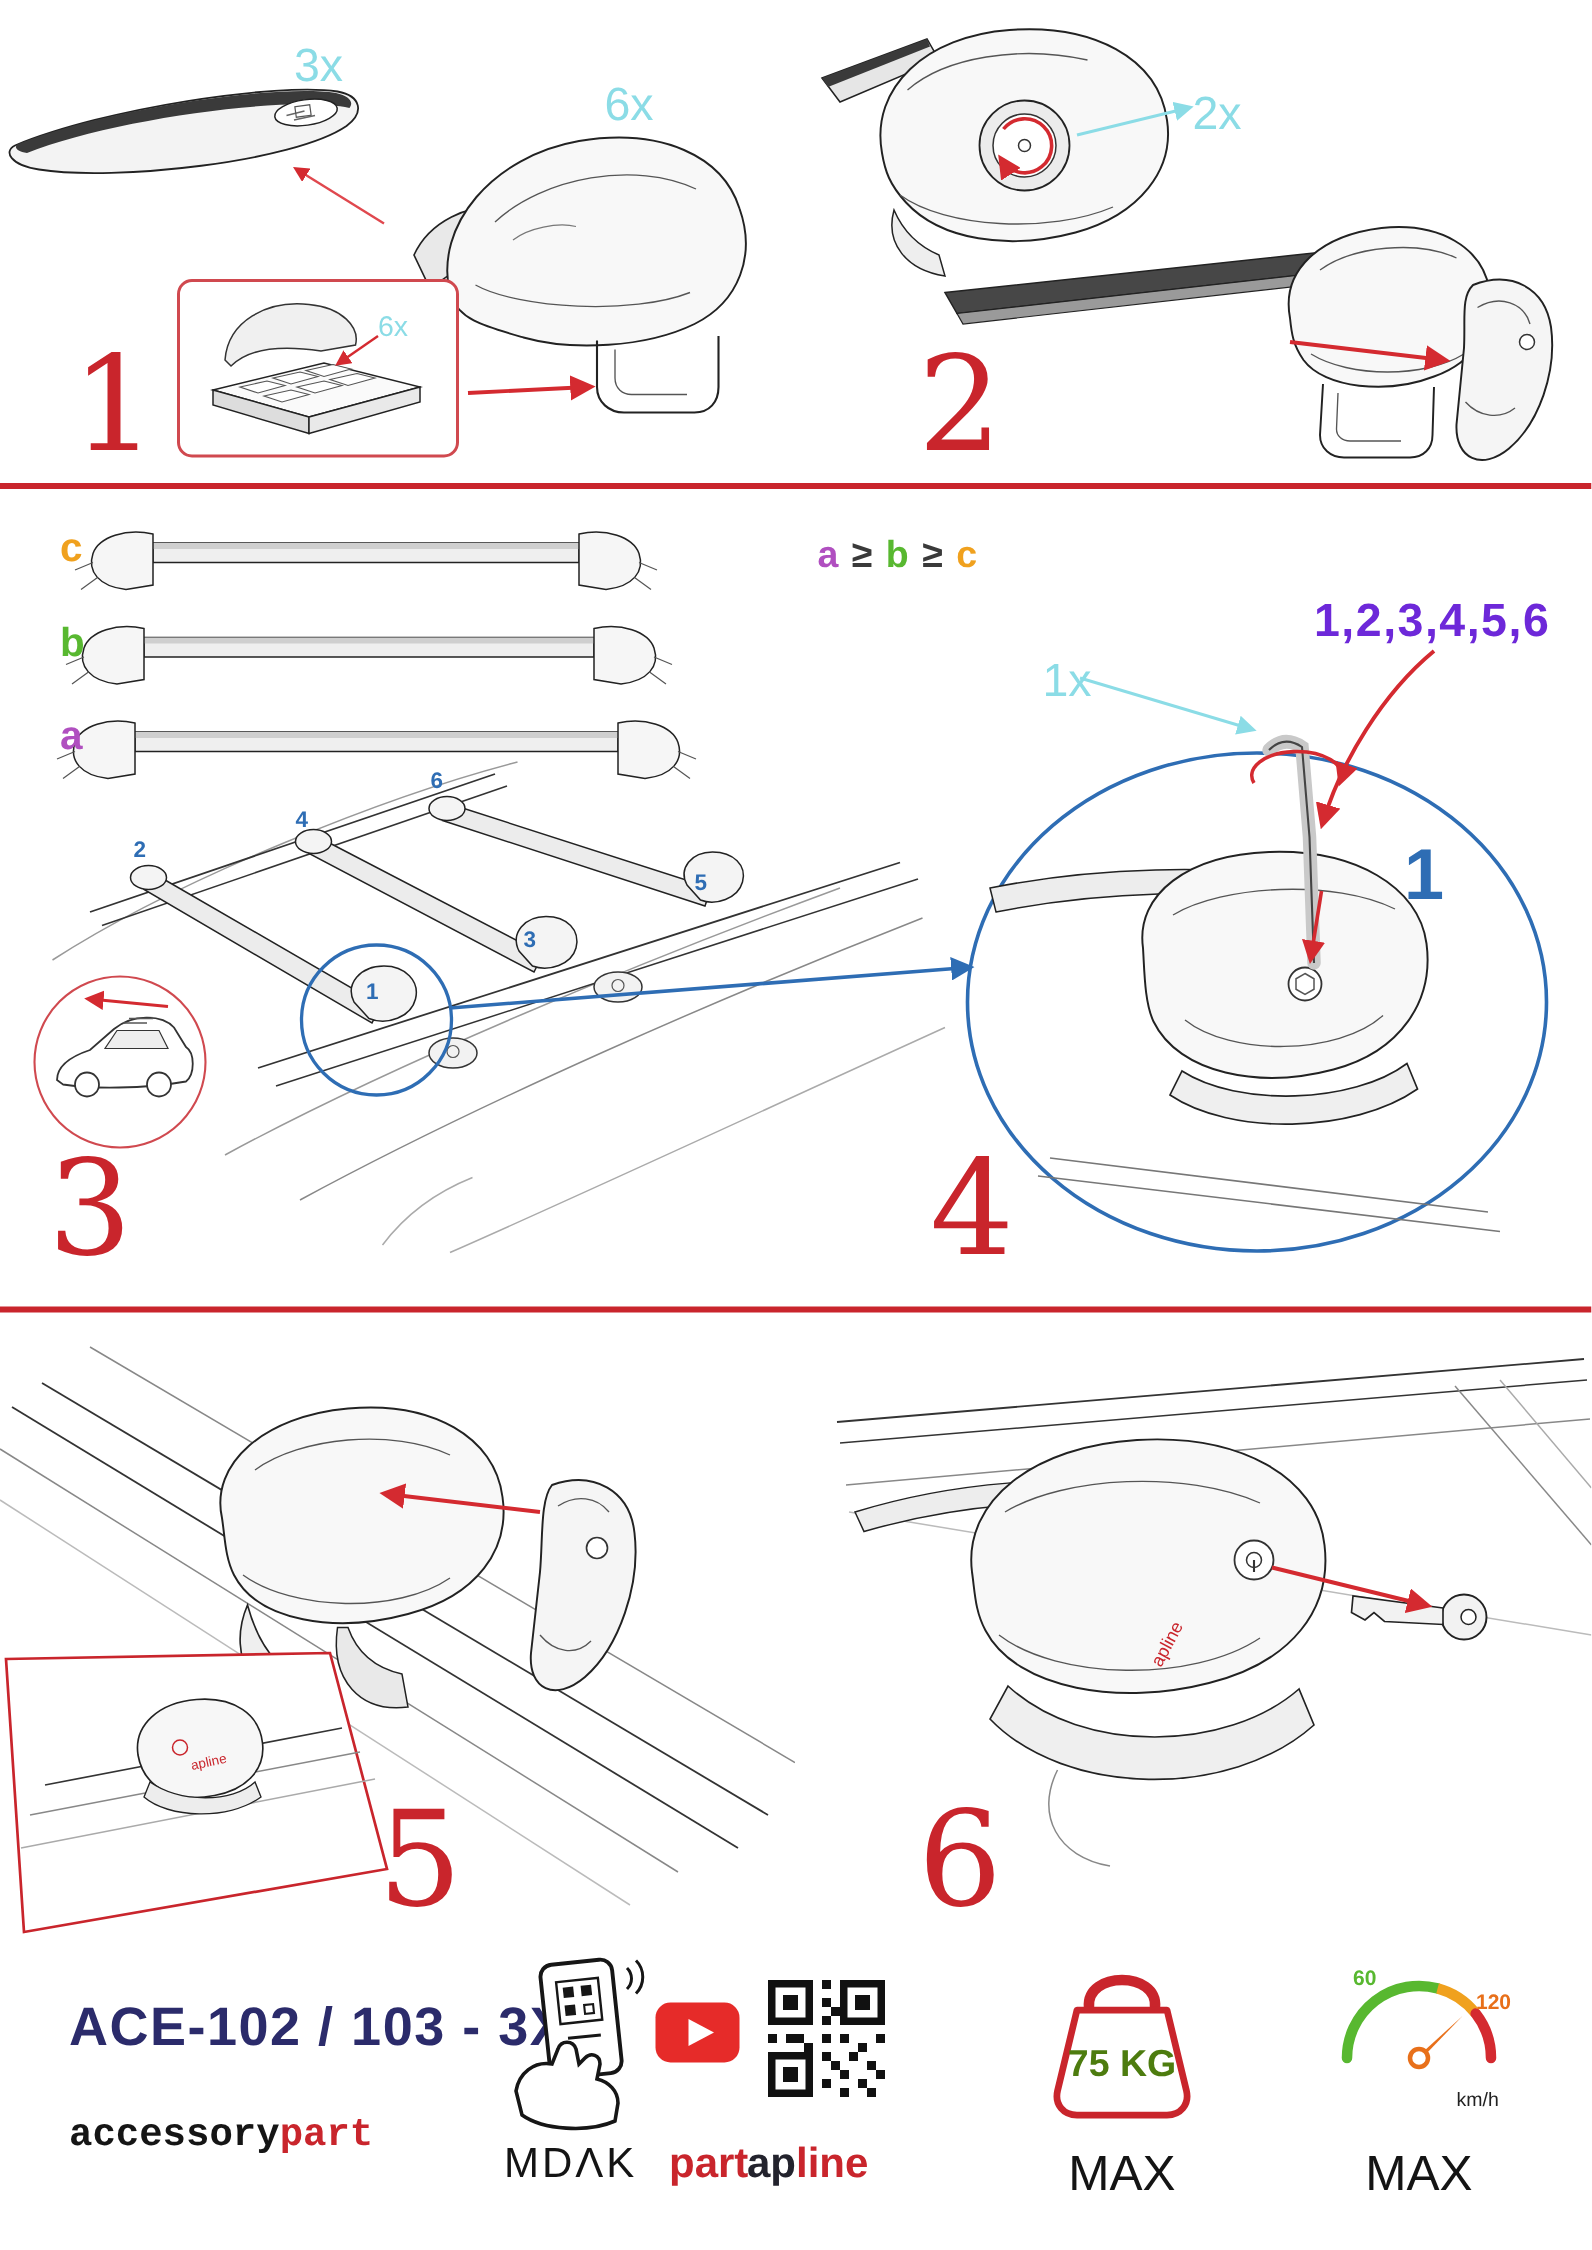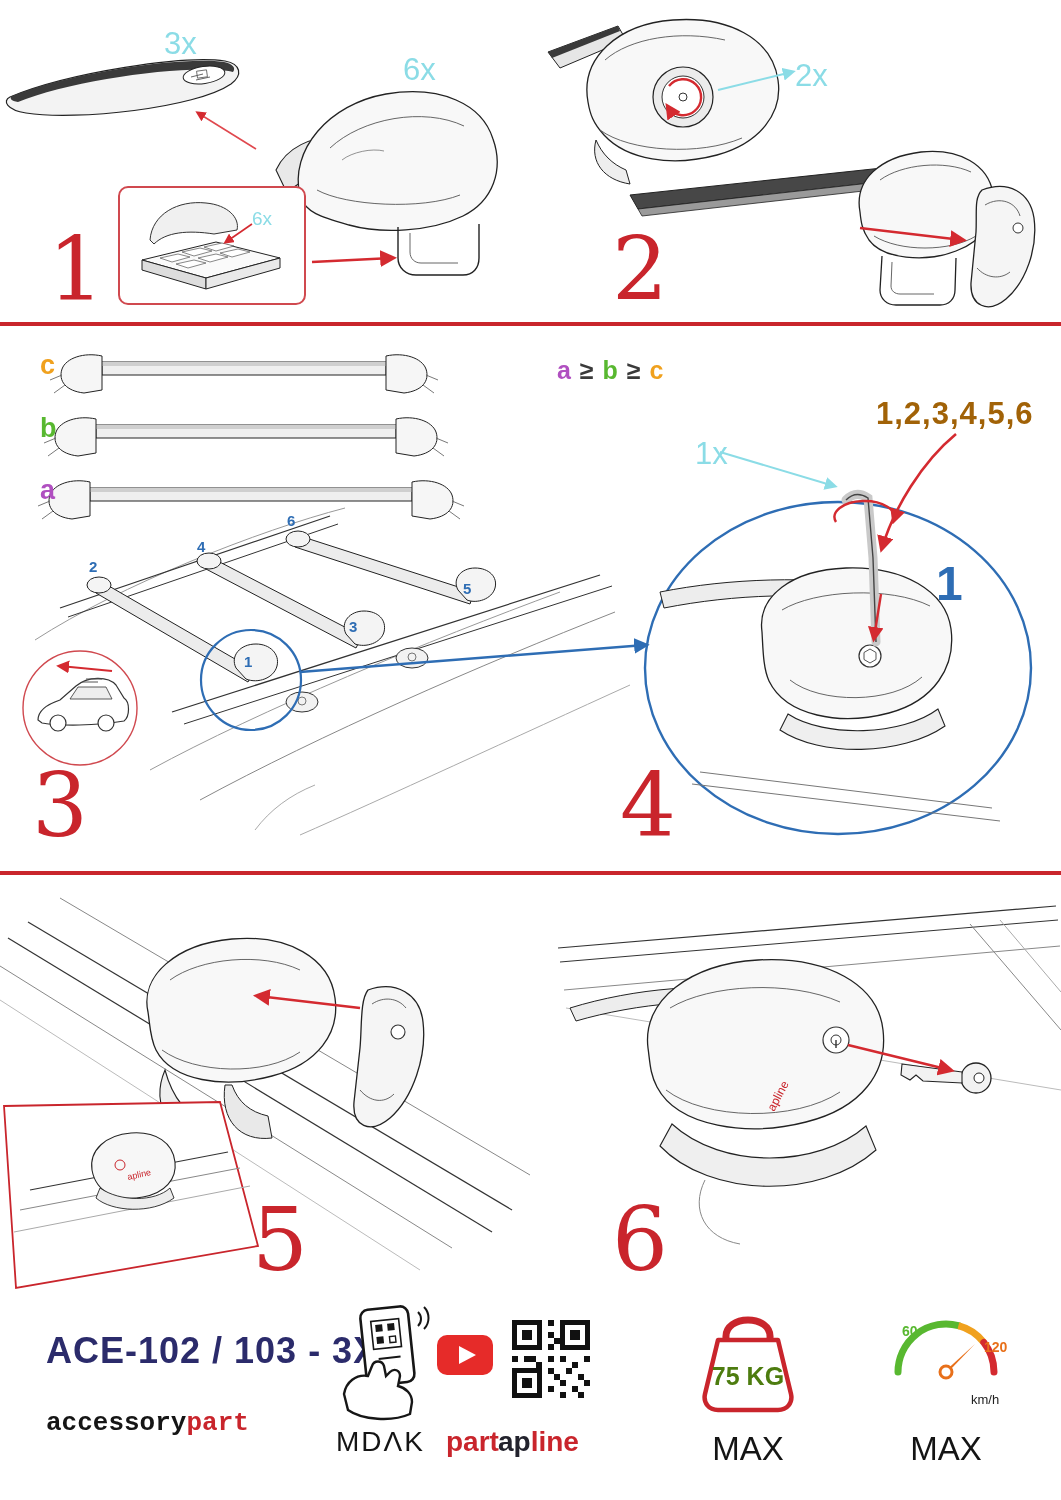--- a/index.html
+++ b/index.html
@@ -4,36 +4,36 @@
 <style>
   * { margin:0; padding:0; box-sizing:border-box; }
   body { background:#ffffff; font-family:"Liberation Sans","DejaVu Sans",sans-serif; }
   .sheet { position:relative; width:1061px; height:1500px; background:#fff; overflow:hidden; }
   .art { position:absolute; }
   .divider { position:absolute; left:0; width:1061px; height:4px; background:#c9252c; }
   .lbl-cyan { position:absolute; color:#8bdce6; font-size:31px; font-weight:400; }
   .lbl-cyan.sm { font-size:19px; }
   .stepnum { position:absolute; font-family:"DejaVu Serif",serif; font-size:88px; line-height:1; color:#c9252c; }
   .pos { position:absolute; color:#2e6db4; font-size:15px; font-weight:bold; }
-  .seq { position:absolute; color:#a16207; font-size:31px; font-weight:bold; letter-spacing:1px; }
+  .seq { position:absolute; color:#6d28d9; font-size:31px; font-weight:bold; letter-spacing:1px; }
   .bignum-blue { position:absolute; color:#2e6db4; font-size:48px; font-weight:bold; }
   .barlabel { position:absolute; font-size:27px; font-weight:bold; line-height:1; }
   .formula { position:absolute; font-size:25px; font-weight:bold; }
   .formula span { margin:0 1px; }
   .inset-red { position:absolute; border:2px solid #d0494f; border-radius:10px; background:#fff; }
   .model { position:absolute; color:#2b2b6b; font-size:36px; font-weight:bold; letter-spacing:1px; }
   .brandline { position:absolute; font-size:26px; font-weight:bold; color:#151515; letter-spacing:0;font-family:Liberation Mono, monospace; }
   .brandline .red { color:#c9252c; }
   .mdak { position:absolute; font-size:28px; font-weight:normal; color:#141414; letter-spacing:2px; }
   .ipqi { position:absolute; font-size:28px; font-weight:bold; color:#c9252c; }
   .apline { position:absolute; font-size:28px; font-weight:bold; color:#23232d; }
   .apline .red { color:#c9252c; }
   .kg { position:absolute; width:120px; text-align:center; font-size:25px; font-weight:bold; color:#4d7c0f; }
   .max { position:absolute; text-align:center; font-size:33px; color:#141414; }
-  .gauge-num { position:absolute; font-size:14px; font-weight:bold;margin-top:13px; }
+  .gauge-num { position:absolute; font-size:14px; font-weight:bold; }
   .kmh { position:absolute; font-size:13px; color:#222;padding-left:42px; }
 </style>
 </head>
 <body>
 
 <div class="sheet">
 
   <svg width="0" height="0" style="position:absolute">
     <defs>
       <marker id="ar" viewBox="0 0 10 10" refX="7" refY="5" markerWidth="6.5" markerHeight="6.5" orient="auto">
@@ -74,21 +74,21 @@
       <path d="M30,52 C32,26 58,12 86,15 C108,17 120,30 117,42 L94,46 C68,42 46,44 34,56 Z" fill="#f0f0f0" stroke="#333" stroke-width="1"></path>
       <path d="M22,72 L96,54 L160,70 L86,90 Z" fill="#fafafa" stroke="#222" stroke-width="1"></path>
       <path d="M22,72 L86,90 L86,101 L22,82 Z" fill="#ddd" stroke="#222" stroke-width="1"></path>
       <path d="M86,90 L160,70 L160,80 L86,101 Z" fill="#e9e9e9" stroke="#222" stroke-width="1"></path>
       <path d="M40,70 L58,66 L70,69 L52,74 Z M62,64 L80,60 L92,63 L74,68 Z M84,59 L102,55 L114,58 L96,63 Z M56,76 L74,72 L86,75 L68,80 Z M78,70 L96,66 L108,69 L90,74 Z M100,65 L118,61 L130,64 L112,69 Z" fill="#fff" stroke="#555" stroke-width="0.7"></path>
       <line x1="132" y1="36" x2="106" y2="54" stroke="#d42a30" stroke-width="1.6" marker-end="url(#ar)"></line>
     </svg>
     <span class="lbl-cyan sm" style="left:132px;top:20px">6x</span>
   </div>
 
-  <span class="lbl-cyan" style="left:164px;top:26px">3x</span>
+  <span class="lbl-cyan" style="left:196px;top:26px">3x</span>
   <span class="lbl-cyan" style="left:403px;top:52px">6x</span>
   <span class="stepnum" style="left:48px;top:226px">1</span>
 
   <svg class="art" style="left:530px;top:0" width="531" height="322" viewBox="0 0 531 322">
     <g>
       <path d="M18,52 L88,26 L96,40 L30,68 Z" fill="#e6e6e6" stroke="#222" stroke-width="1"></path>
       <path d="M18,52 L88,26 L90,31 L22,58 Z" fill="#3a3a3a"></path>
       <path d="M58,102 C50,58 88,24 143,20 C198,16 242,38 248,80 C253,113 230,143 187,155 C142,167 97,160 74,135 C63,123 60,114 58,102 Z" fill="#f8f8f8" stroke="#222" stroke-width="1.3"></path>
       <path d="M75,60 C100,38 150,30 195,40" fill="none" stroke="#555" stroke-width="0.9"></path>
       <path d="M70,130 C100,152 170,156 212,138" fill="none" stroke="#555" stroke-width="0.9"></path>
@@ -190,21 +190,21 @@
       <circle cx="106" cy="393" r="8" fill="#fff" stroke="#333" stroke-width="1.2"></circle>
       <path d="M82,352 L98,352 M86,349 L102,349" stroke="#555" stroke-width="1"></path>
       <line x1="112" y1="341" x2="60" y2="336" stroke="#d42a30" stroke-width="2" marker-end="url(#ar)"></line>
     </g>
   </svg>
 
   <span class="barlabel" style="left:40px;top:352px;color:#f0a11e">c</span>
   <span class="barlabel" style="left:40px;top:415px;color:#58b830">b</span>
   <span class="barlabel" style="left:40px;top:477px;color:#b04fc0">a</span>
 
-  <div class="formula" style="left:556px;top:356px">
+  <div class="formula" style="left:544px;top:356px">
     <span style="color:#b04fc0">a</span>
     <span style="color:#3a3a3a">≥</span>
     <span style="color:#58b830">b</span>
     <span style="color:#3a3a3a">≥</span>
     <span style="color:#f0a11e">c</span>
   </div>
 
   <span class="pos" style="left:89px;top:558px">2</span>
   <span class="pos" style="left:197px;top:538px">4</span>
   <span class="pos" style="left:287px;top:512px">6</span>

